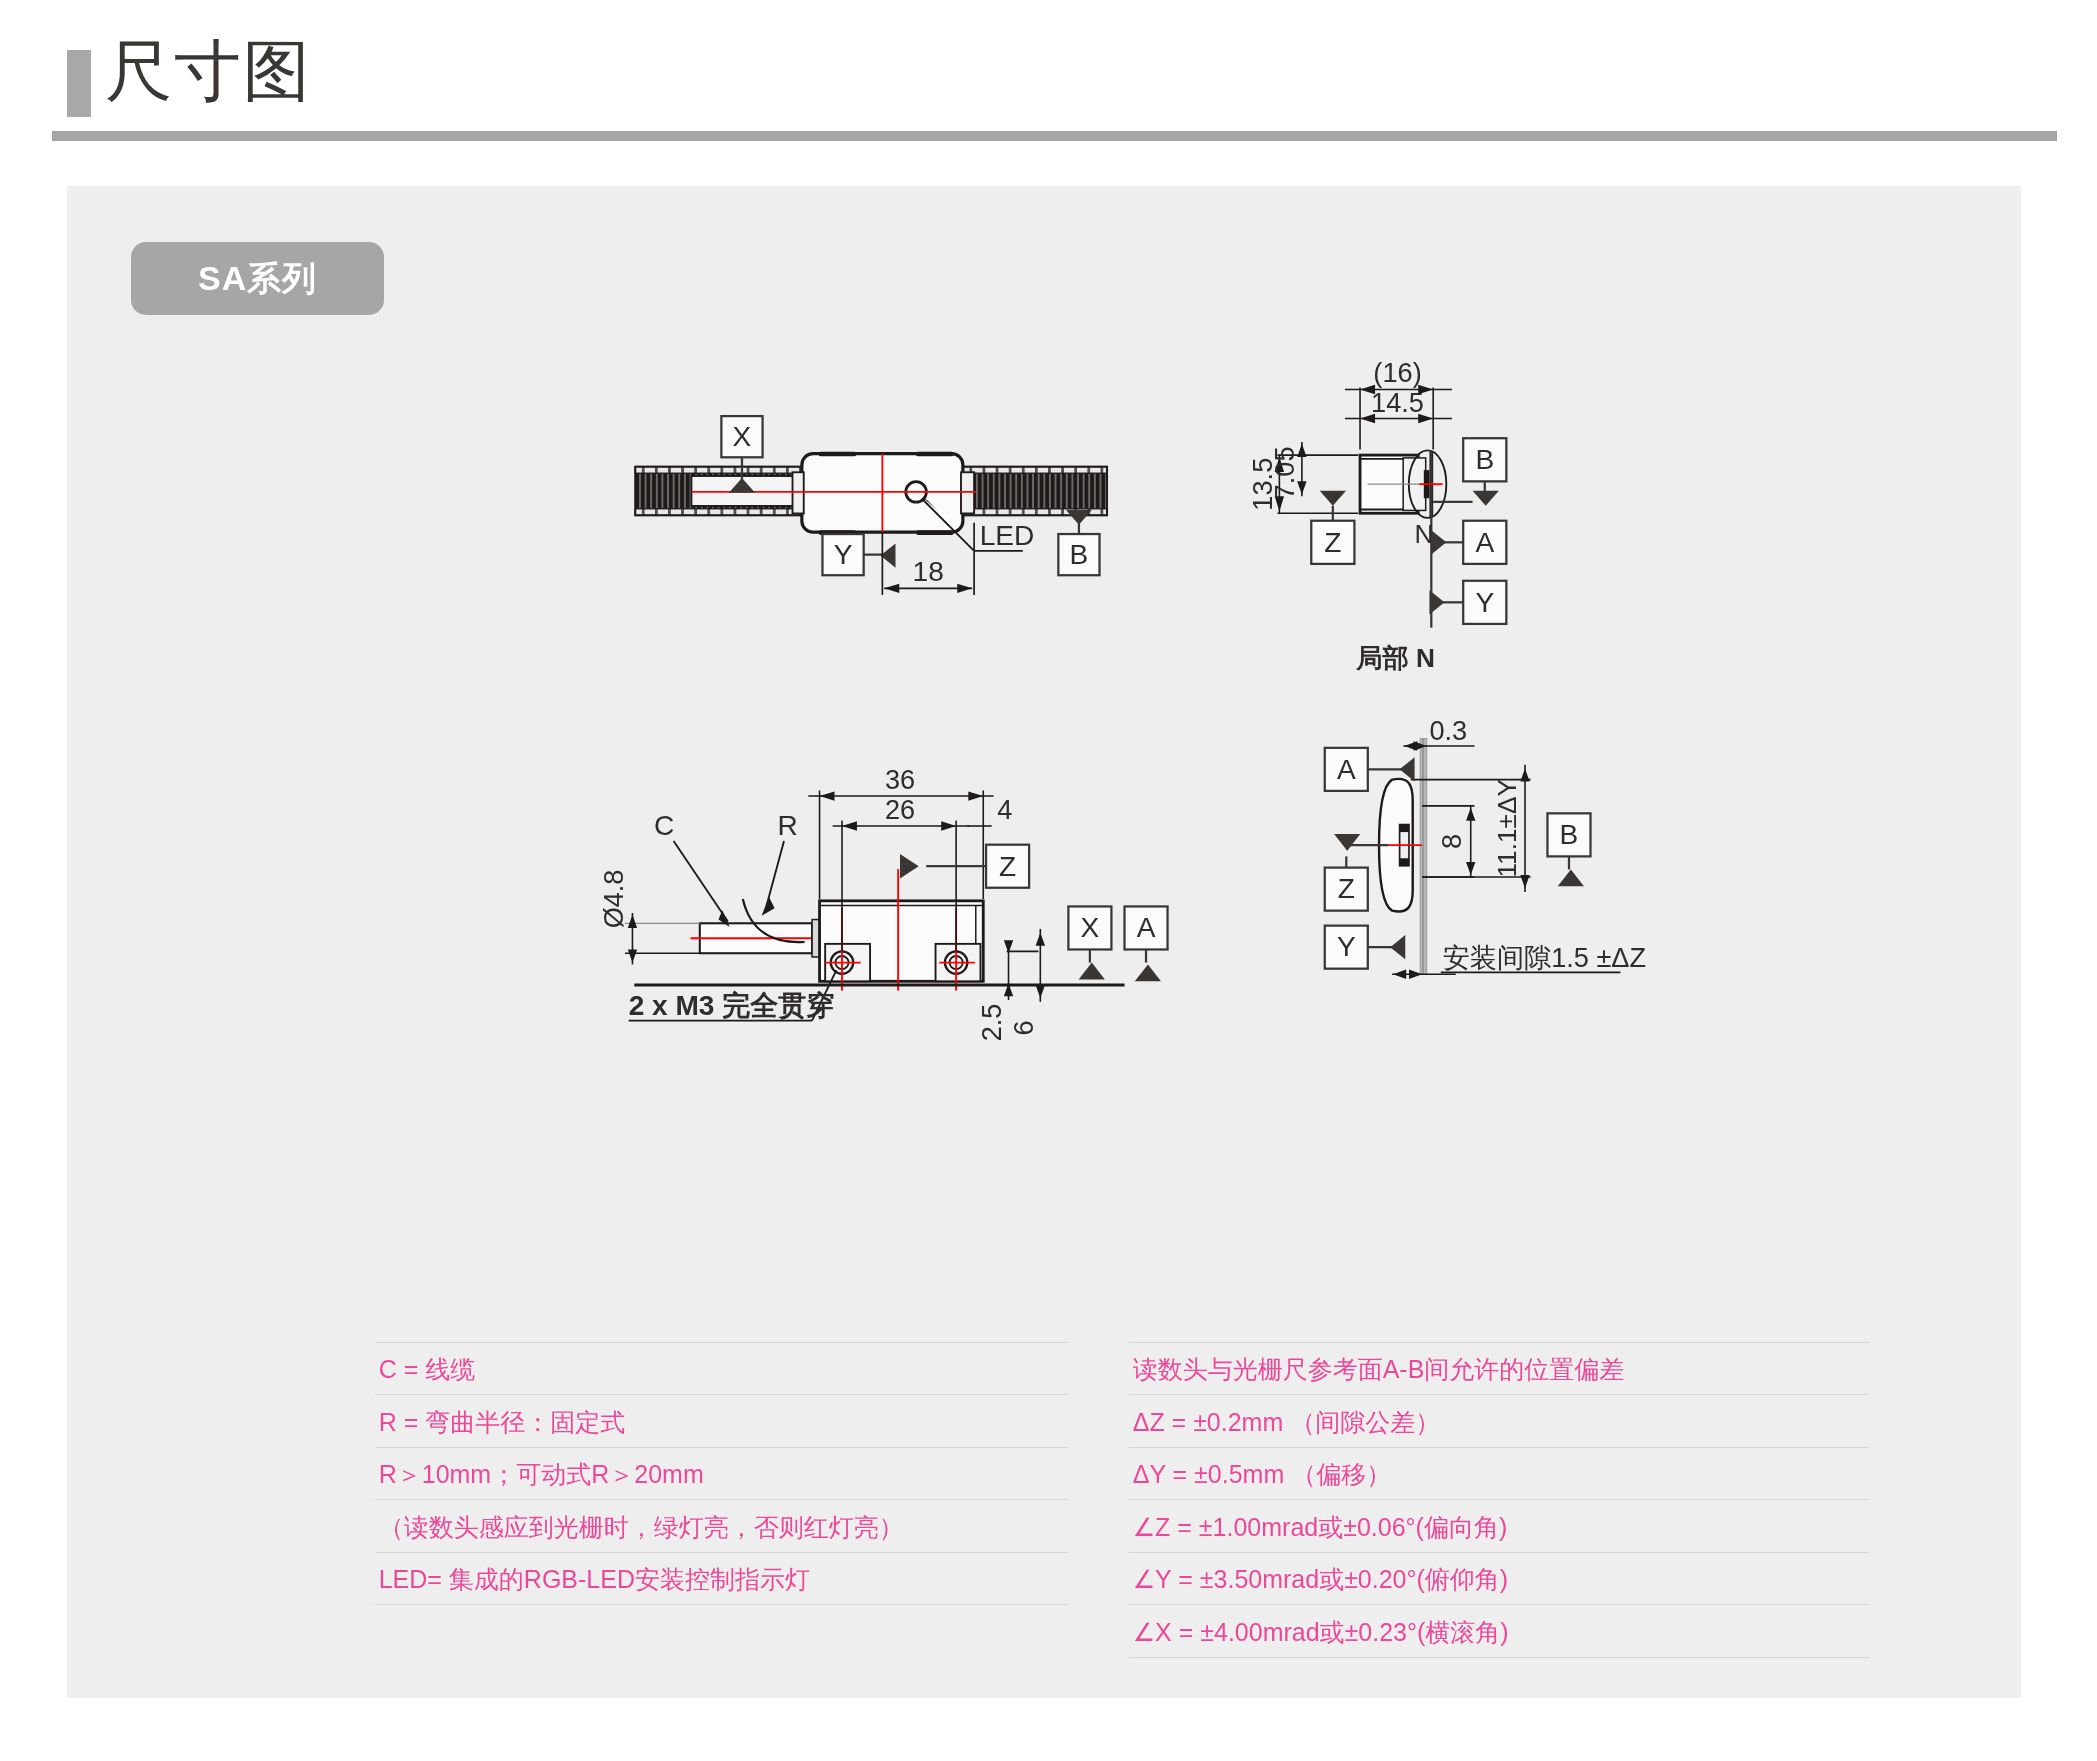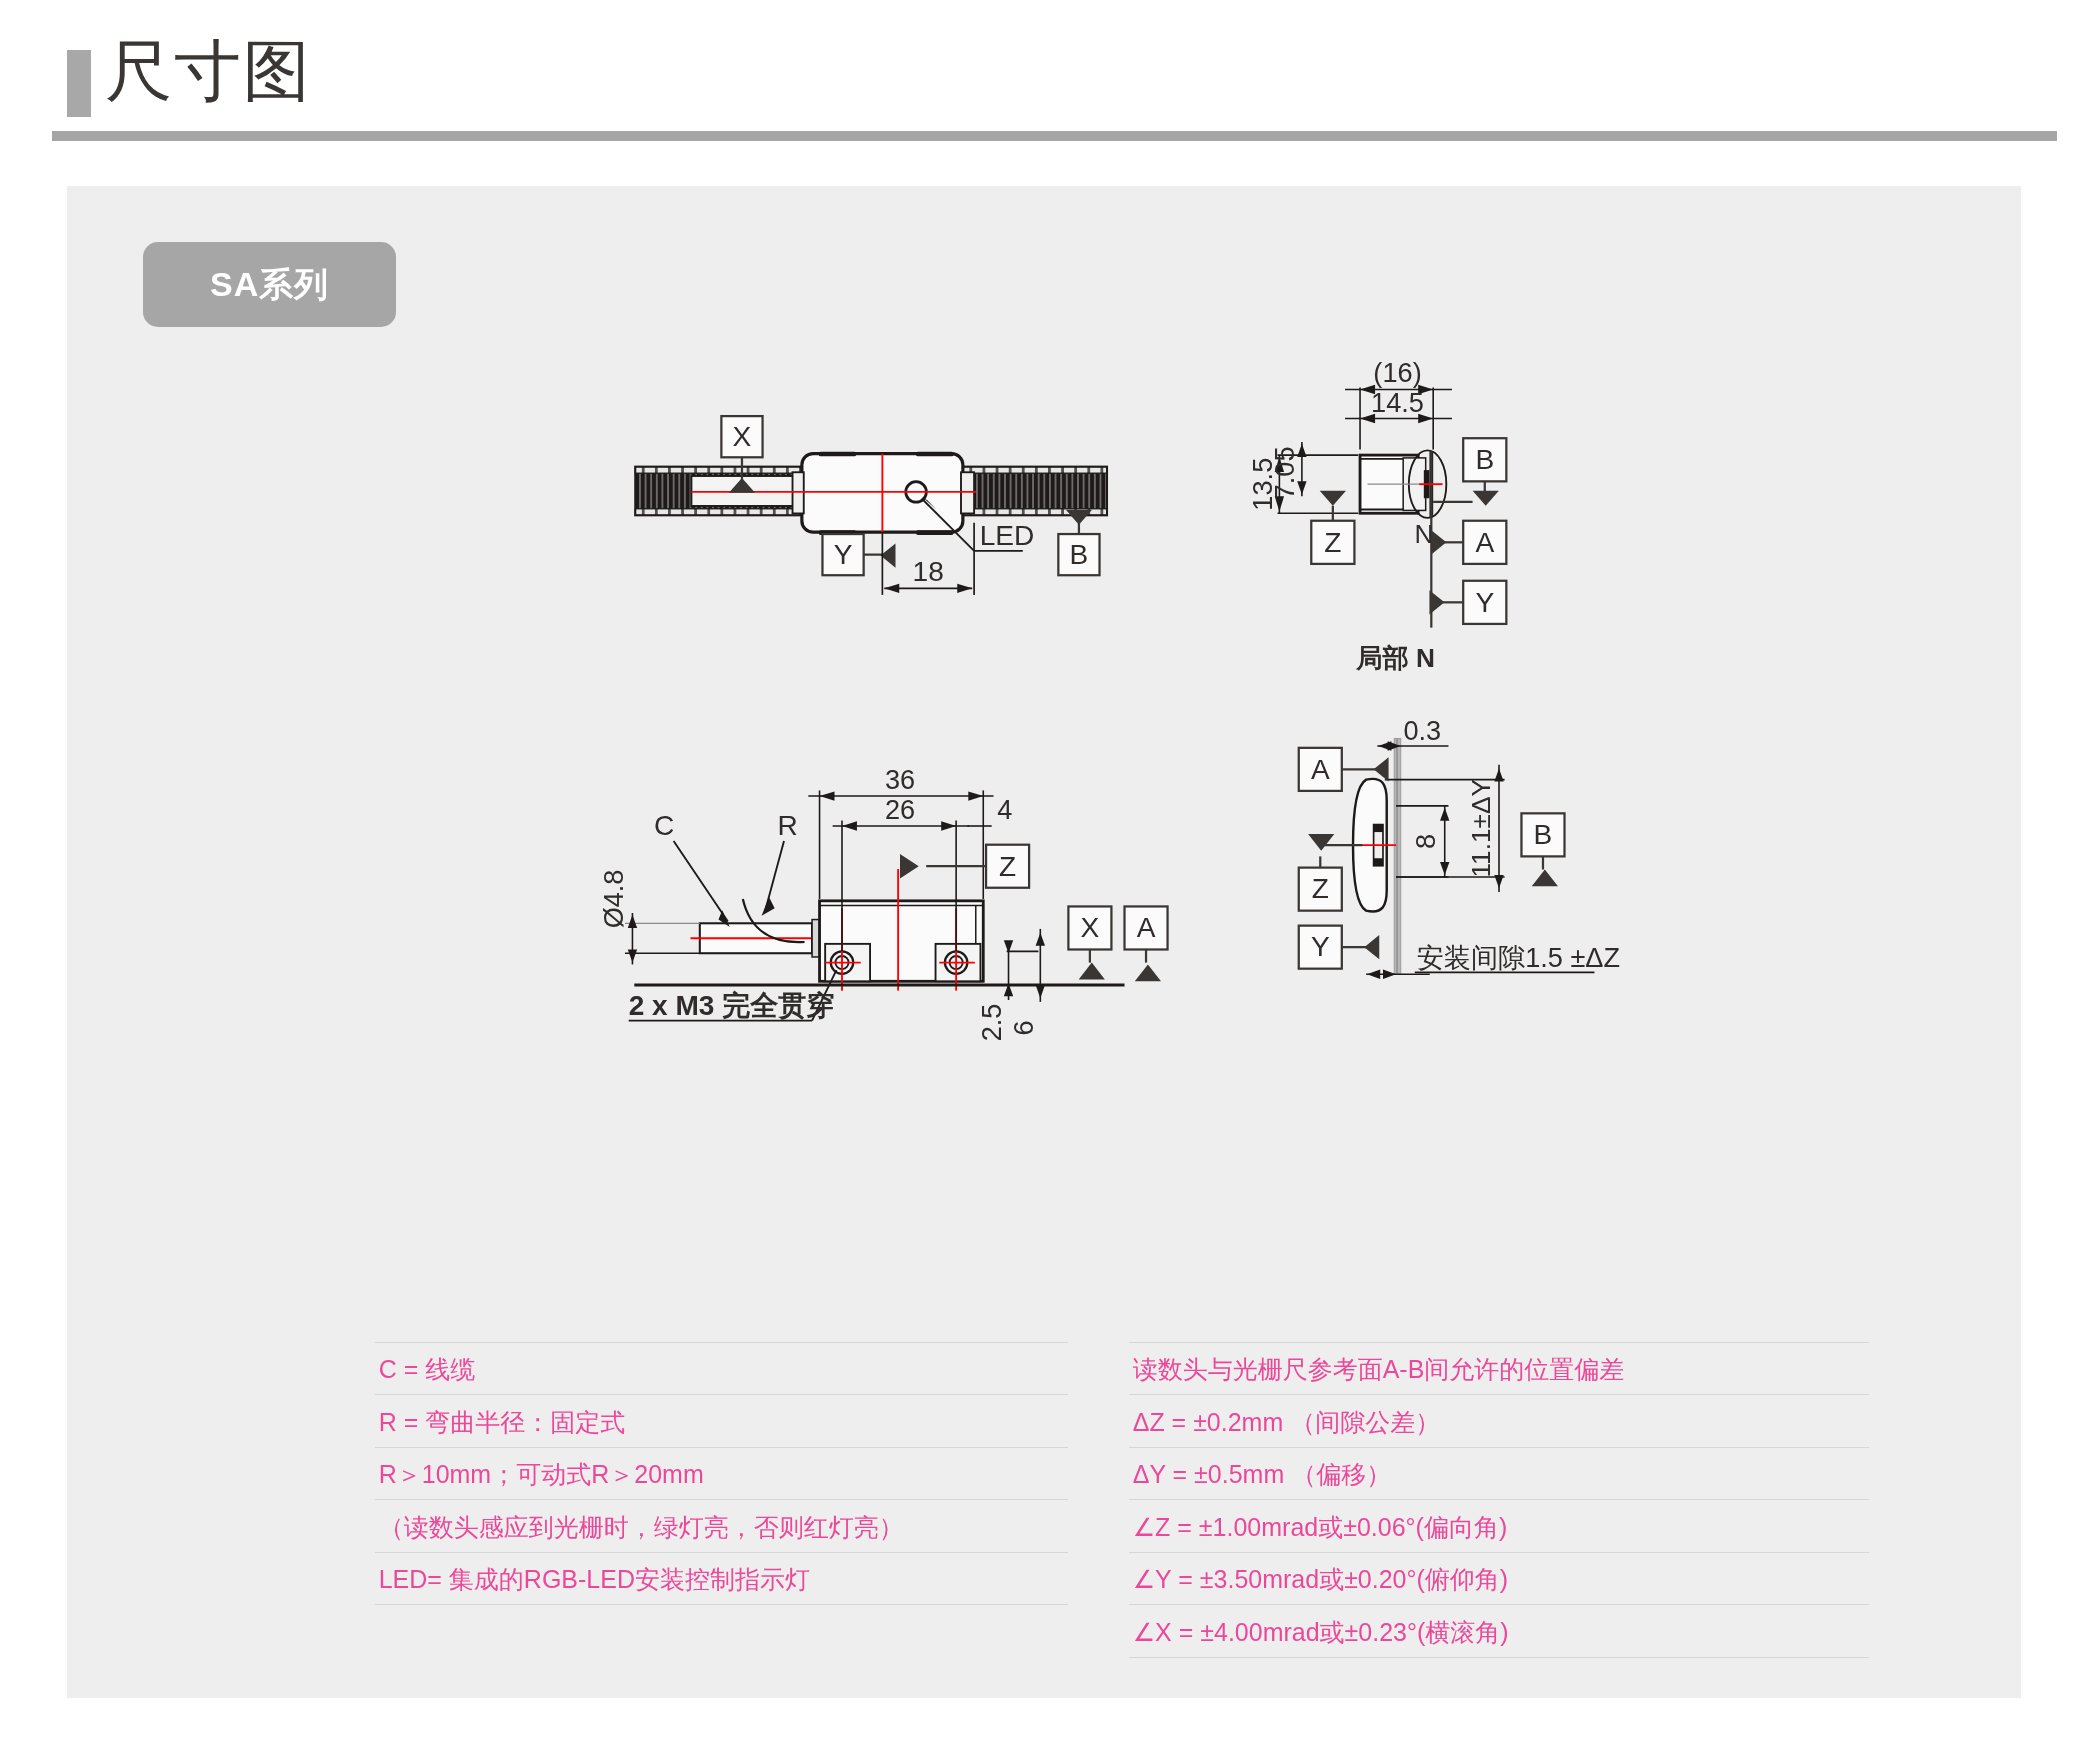--- a/index.html
+++ b/index.html
@@ -24,23 +24,23 @@
     position:absolute;left:52px;top:131px;width:2005px;height:10.3px;
     background:#a5a5a5;
   }
 
   
   #panel{
     position:absolute;left:67px;top:186px;width:1954px;height:1512px;
     background:#eeeeee;
   }
   #series-badge{
-    position:absolute;left:131px;top:242px;width:253px;height:85px;
+    position:absolute;left:131px;top:242px;width:253px;height:73px;
     background:#a6a6a6;border-radius:15px;
-    display:flex;align-items:center;justify-content:center;margin-left:12px;
+    display:flex;align-items:center;justify-content:center;
   }
   #series-badge span{
     color:#ffffff;font-size:34px;font-weight:600;letter-spacing:0.9px;
   }
 
   
   .dwg{position:absolute;}
   .dwg svg{display:block;overflow:visible;}
 
   
@@ -354,21 +354,21 @@
   <text x="583" y="181" font-size="30" fill="#2f2c2b" text-anchor="middle">A</text>
 
   <g>
     <line x1="252" y1="216" x2="226" y2="270" stroke="#1d1a19" stroke-width="2"></line>
     <line x1="30" y1="270" x2="226" y2="270" stroke="#1d1a19" stroke-width="2"></line>
   </g>
   <text x="30" y="264" font-size="30" fill="#2f2c2b" font-weight="600">2 x M3 完全贯穿</text>
 </svg>
 </div>
 
-<div class="dwg" id="dwg-bottom-right" style="left:1246px;top:731px;">
+<div class="dwg" id="dwg-bottom-right" style="left:1272px;top:731px;">
 <svg width="375" height="262" viewBox="0 0 400 280">
 
   <g>
     <path d="M128,52 C146,48 150,58 150,74 L150,170 C150,186 146,196 128,192
              C118,186 114,160 114,122 C114,84 118,58 128,52 Z" fill="#fbfbfb" stroke="#1d1a19" stroke-width="2.6"></path>
     <rect x="136" y="100" width="10" height="44" fill="#f0f0f0" stroke="#1d1a19" stroke-width="1.8"></rect>
     <rect x="136" y="100" width="10" height="8" fill="#1d1a19"></rect>
     <rect x="136" y="136" width="10" height="8" fill="#1d1a19"></rect>
   </g>
 

